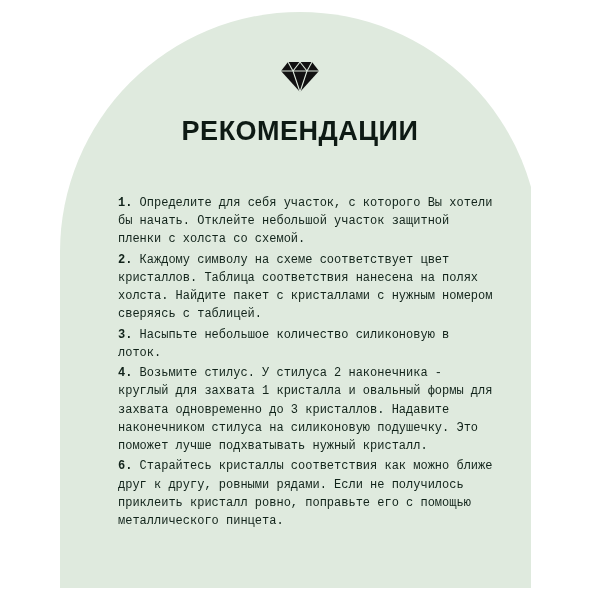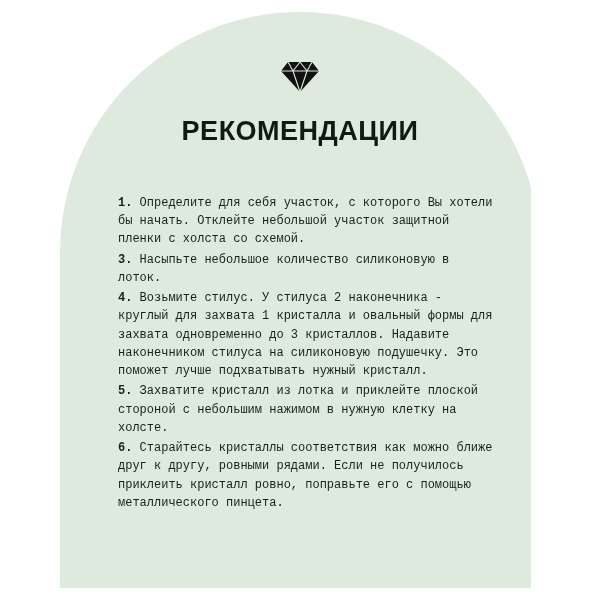--- a/index.html
+++ b/index.html
@@ -106,30 +106,30 @@
     <div id="title">
       <span class="line">РЕКОМЕНДАЦИИ</span>
     </div>
 
     <div id="steps">
       <p class="step">
         <span class="step-num">1.</span>
         <span>Определите для себя участок, с которого Вы хотели бы начать. Отклейте небольшой участок защитной пленки с холста со схемой.</span>
       </p>
       <p class="step">
+        <span class="step-num">2.</span>
+        <span>Каждому символу на схеме соответствует цвет кристаллов. Таблица соответствия нанесена на полях холста. Найдите пакет с кристаллами с нужным номером сверяясь с таблицей.</span>
+      </p>
+      <p class="step">
         <span class="step-num">3.</span>
         <span>Насыпьте небольшое количество силиконовую в лоток.</span>
       </p>
       <p class="step">
         <span class="step-num">4.</span>
         <span>Возьмите стилус. У стилуса 2 наконечника - круглый для захвата 1 кристалла и овальный формы для захвата одновременно до 3 кристаллов. Надавите наконечником стилуса на силиконовую подушечку. Это поможет лучше подхватывать нужный кристалл.</span>
-      </p>
-      <p class="step">
-        <span class="step-num">5.</span>
-        <span>Захватите кристалл из лотка и приклейте плоской стороной с небольшим нажимом в нужную клетку на холсте.</span>
       </p>
       <p class="step">
         <span class="step-num">6.</span>
         <span>Старайтесь кристаллы соответствия как можно ближе друг к другу, ровными рядами. Если не получилось приклеить кристалл ровно, поправьте его с помощью металлического пинцета.</span>
       </p>
     </div>
 
   </div>
 </div>
 

